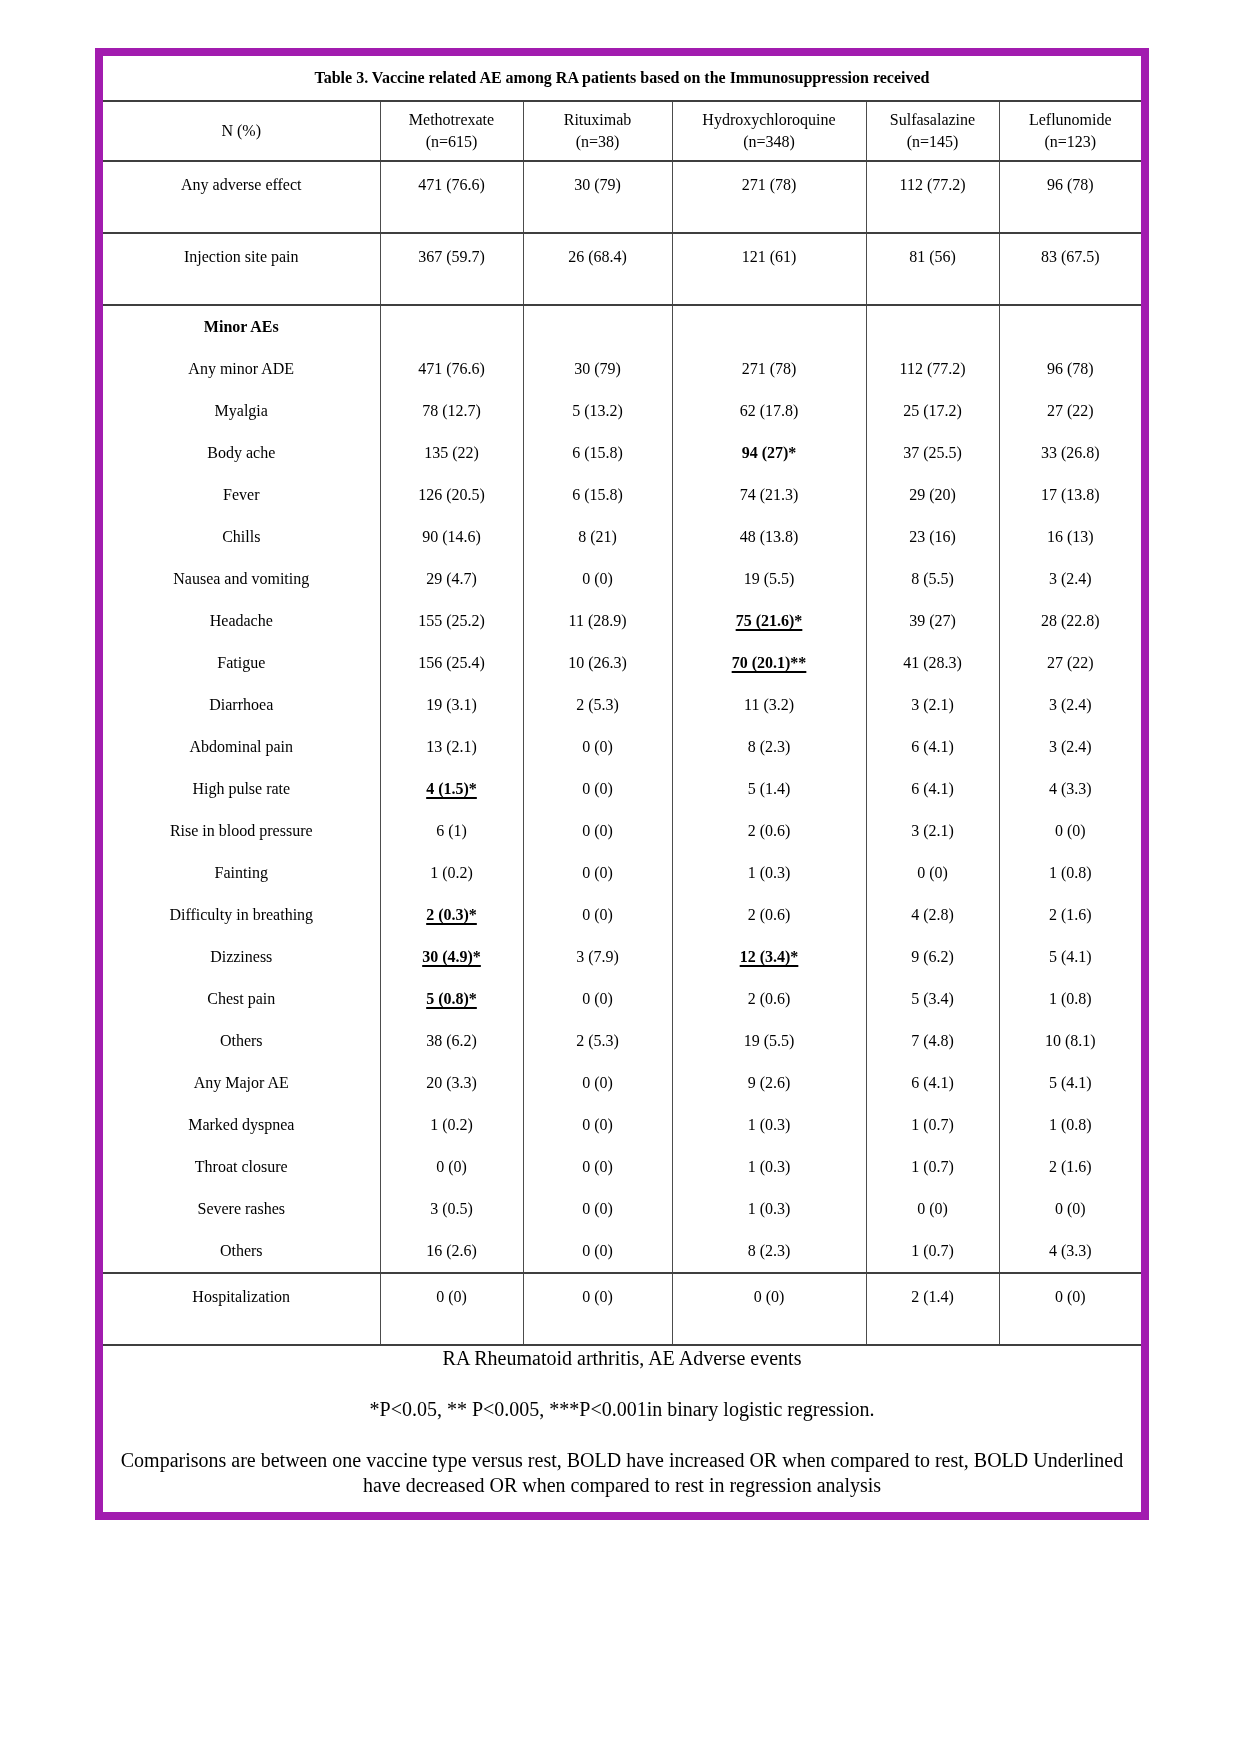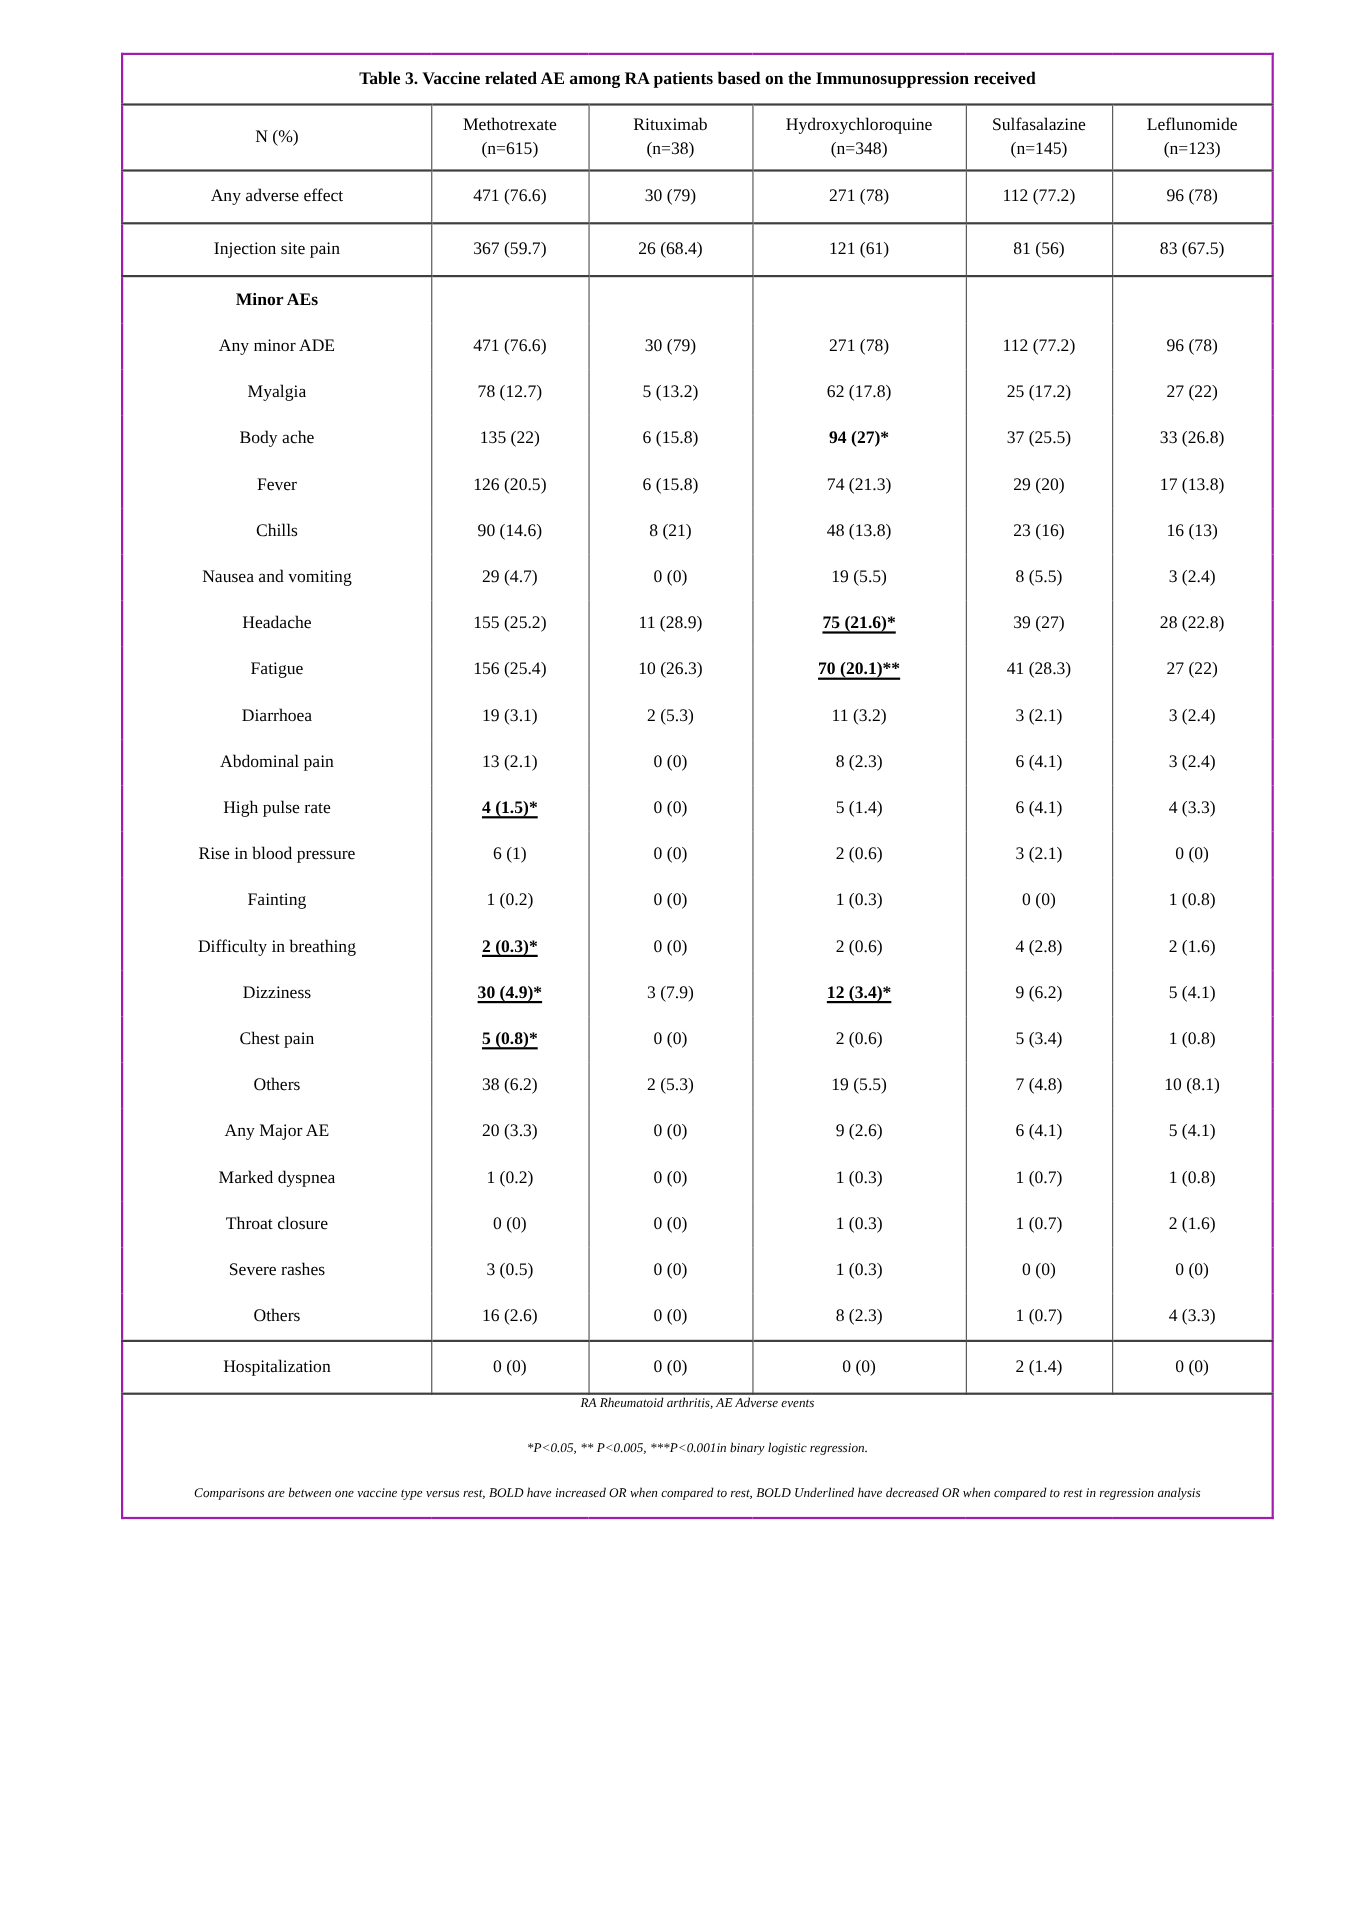--- a/index.html
+++ b/index.html
@@ -11,26 +11,26 @@
   }
   .page {
     position: relative;
     width: 1241px;
     height: 1754px;
     background: #ffffff;
     overflow: hidden;
   }
   table.ae-table {
     position: absolute;
-    left: 110px;
+    left: 95px;
     top: 48px;
     width: 1046px;
     border-collapse: collapse;
     table-layout: fixed;
-    border: 2px solid #a21caf;
+    border: 8px solid #a21caf;
   }
   table.ae-table td {
     border-left: 1px solid #4c4c4c;
     border-right: 1px solid #4c4c4c;
     text-align: center;
     vertical-align: middle;
     font-size: 16px;
     padding: 0 4px;
     overflow: hidden;
   }
@@ -39,40 +39,39 @@
     height: 44px;
     font-weight: bold;
     font-size: 17.5px;
     border-left: none;
     border-right: none;
   }
   tr.header-row td {
     height: 58px;
     line-height: 1.35;
   }
-  tr.standalone td { height: 46px; padding-bottom: 0; }
+  tr.standalone td { height: 46px; padding-bottom: 24px; }
   tr.section-line td { height: 42px; }
   td.bold { font-weight: bold; }
   td.underline span, span.u {
     text-decoration: underline;
     text-decoration-thickness: 1.5px;
     text-underline-offset: 3px;
   }
   td.footnotes-cell {
     text-align: left;
     vertical-align: top;
     padding: 14px 10px 6px 10px;
     border-left: none;
     border-right: none;
   }
   td.footnotes-cell p {
     margin: 0 0 26px 0;
-    font-size: 12px;
+    font-size: 20px;
     line-height: 1.25;
-    font-style: italic;
   }
   td.footnotes-cell p:last-child { margin-bottom: 14px; }
 </style>
 </head>
 <body>
 
 <div class="page">
   <table class="ae-table">
     <colgroup>
       <col style="width:281px">

